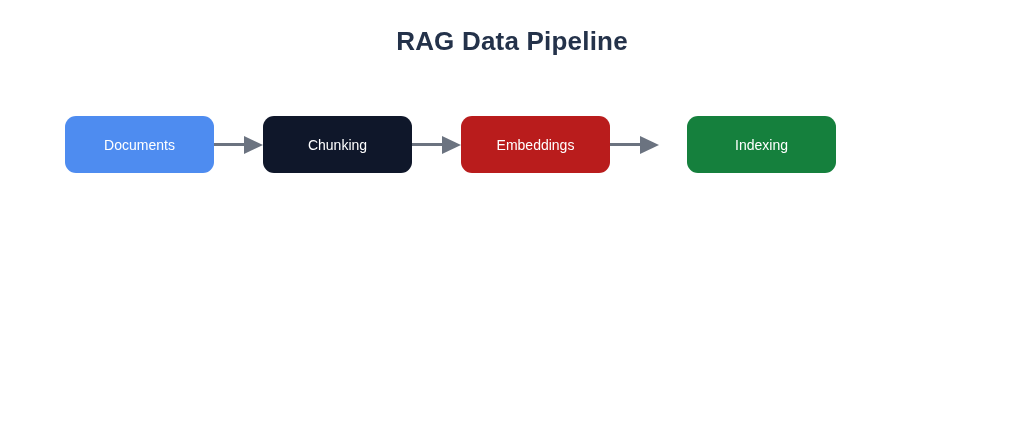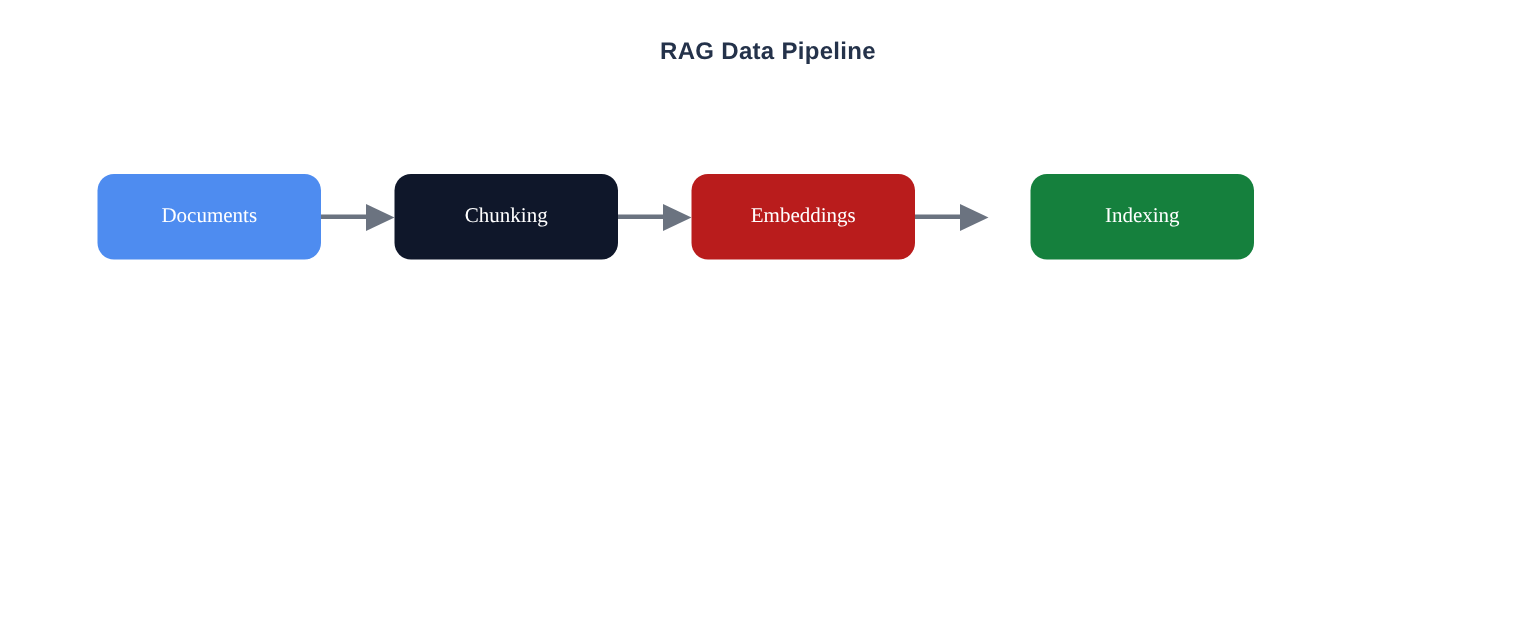--- a/index.html
+++ b/index.html
@@ -13,31 +13,30 @@
     position: relative;
     overflow: hidden;
     font-family: "Liberation Sans", sans-serif;
   }
   .diagram-title {
     position: absolute;
     top: 26px;
     left: 0;
     width: 100%;
     text-align: center;
-    font-size: 16px;
+    font-size: 26px;
     font-weight: bold;
     letter-spacing: 0.2px;
   }
   .pipeline-row {
     position: absolute;
     left: 65px;
     top: 116px;
     display: flex;
     align-items: center;
-    font-family: Liberation Serif, serif;
   }
   .node {
     width: 149px;
     height: 57px;
     border-radius: 11px;
     display: flex;
     align-items: center;
     justify-content: center;
     font-size: 14px;
     flex: 0 0 auto;

